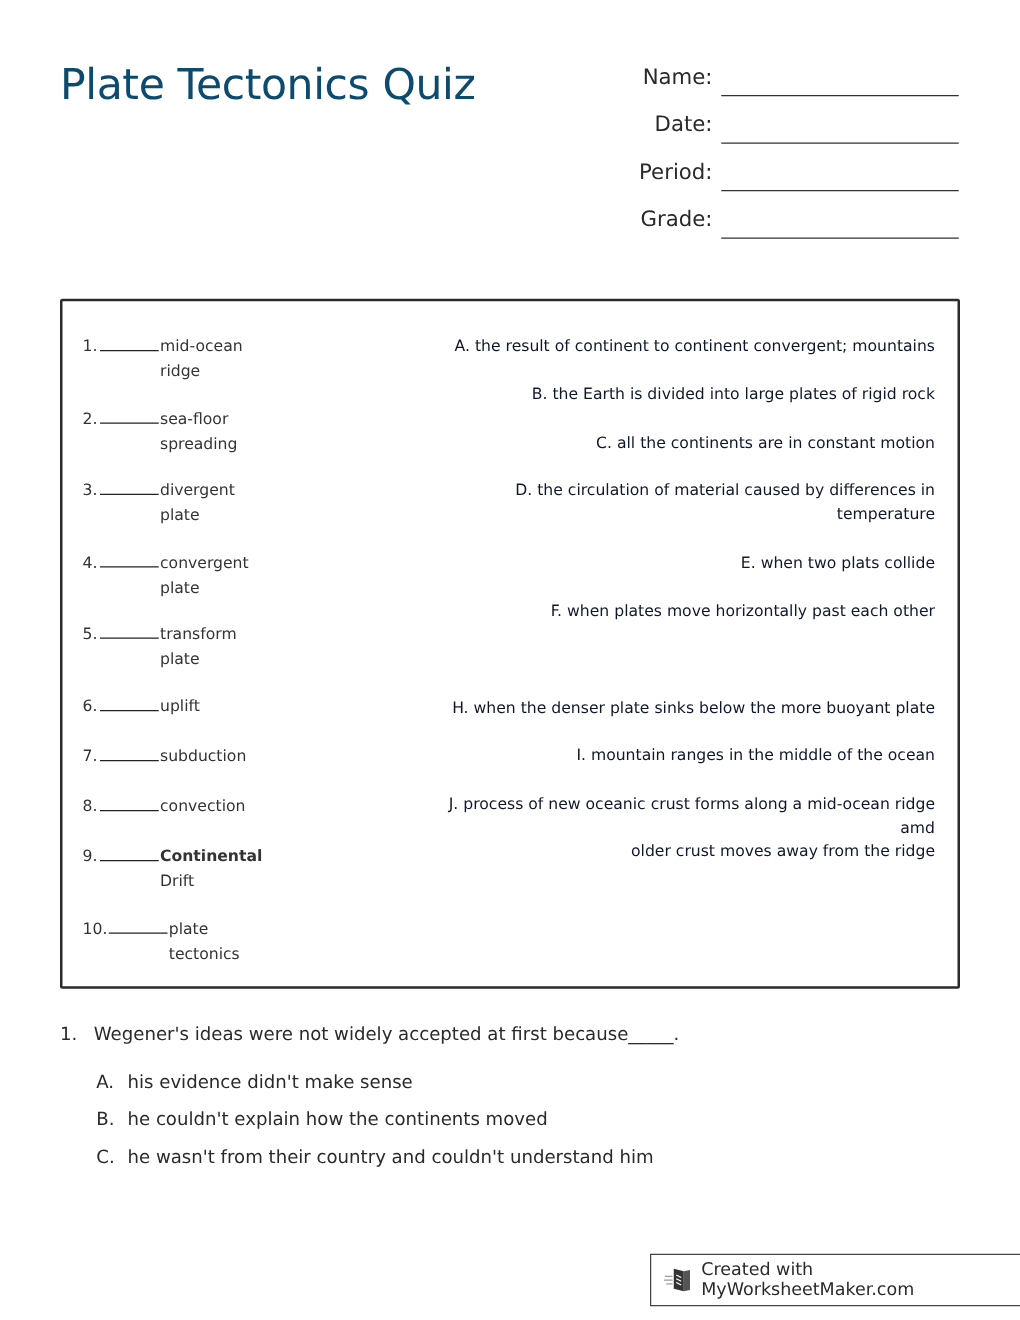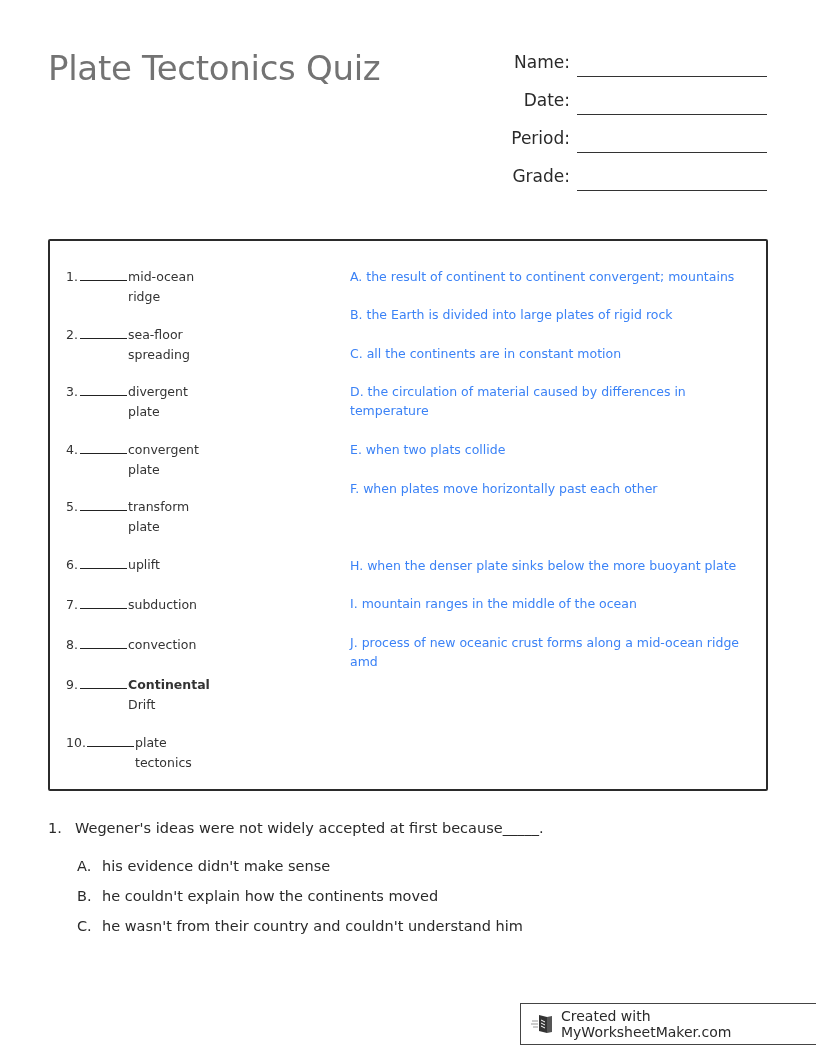--- a/index.html
+++ b/index.html
@@ -2,21 +2,21 @@
 <html><head>
 <meta charset="utf-8">
 <style>
   html, body { margin: 0; padding: 0; }
   body {
     width: 816px; height: 1056px; position: relative; background: #ffffff;
     font-family: "DejaVu Sans", sans-serif; color: #2a2a2a; overflow: hidden;
   }
   .title {
     position: absolute; left: 48px; top: 48px;
-    font-size: 34px; font-weight: normal; color: #737373; letter-spacing: -0.3px;
+    font-size: 34px; font-weight: normal; color: #0c4a6e; letter-spacing: -0.3px;
   }
   .info { position: absolute; left: 490px; top: 50px; width: 280px; }
   .info-row { position: relative; height: 38px; }
   .info-label {
     position: absolute; right: 200px; top: 2px;
     font-size: 17px; color: #2a2a2a; text-align: right; white-space: nowrap;
   }
   .info-line {
     position: absolute; left: 87px; width: 190px; top: 26px;
     border-bottom: 1.3px solid #333;
@@ -27,21 +27,21 @@
   }
   .term {
     position: absolute; left: 16px; font-size: 12.5px; line-height: 19.5px; color: #333;
   }
   .term .num { position: absolute; left: 0; top: 0; }
   .term .blank {
     position: absolute; top: 13px; width: 47px; border-bottom: 1.5px solid #222;
   }
   .term .word { position: absolute; white-space: nowrap; }
   .def {
-    position: absolute; left: 300px; width: 410px; font-size: 12.5px; line-height: 19px; color: #3b82f6;
+    position: absolute; left: 288px; width: 410px; font-size: 12.5px; line-height: 19px; color: #0f172a; text-align: right;
   }
   .def .cont { padding-left: 15px; display: block; }
   .question { position: absolute; left: 48px; top: 820px; font-size: 14.5px; color: #2a2a2a; }
   .q-stem { position: relative; height: 30px; }
   .q-num { position: absolute; left: 0; top: 0; }
   .q-text { position: absolute; left: 27px; top: 0; white-space: nowrap; }
   .q-opt { position: relative; height: 30px; }
   .q-opt .letter { position: absolute; left: 29px; top: 0; }
   .q-opt .text { position: absolute; left: 54px; top: 0; white-space: nowrap; }
   .footer-badge {
@@ -155,20 +155,21 @@
     <span>F. when plates move horizontally past each other</span>
   </div>
   <div class="def" style="top:315px;">
     <span>H. when the denser plate sinks below the more buoyant plate</span>
   </div>
   <div class="def" style="top:353px;">
     <span>I. mountain ranges in the middle of the ocean</span>
   </div>
   <div class="def" style="top:392px;">
     <span style="display:block;">J. process of new oceanic crust forms along a mid-ocean ridge amd</span>
+    <span class="cont" style="padding-left:9px;">older crust moves away from the ridge</span>
   </div>
 </div>
 
 <div class="question">
   <div class="q-stem">
     <span class="q-num">1.</span>
     <span class="q-text">Wegener's ideas were not widely accepted at first because_____.</span>
   </div>
   <div style="height:8px;"></div>
   <div class="q-opt">

